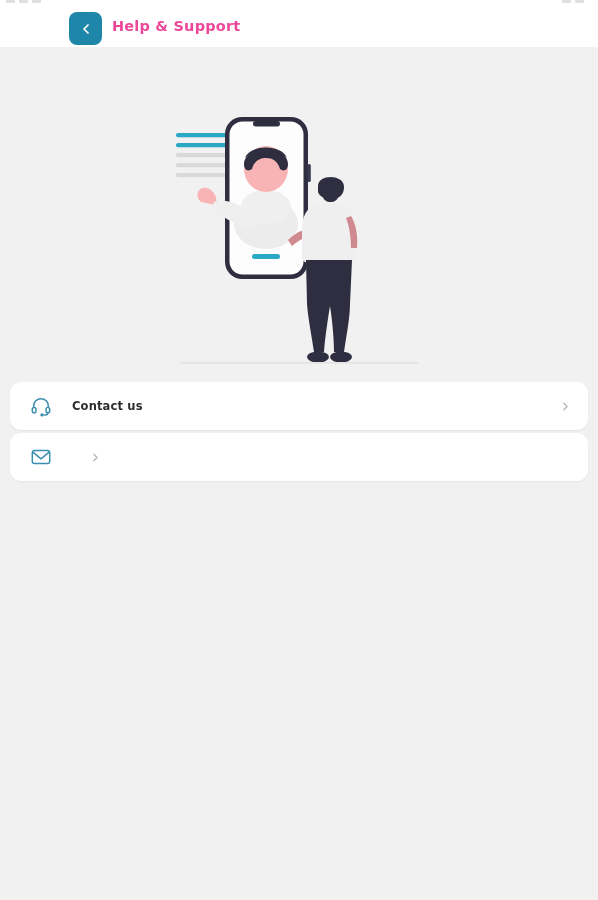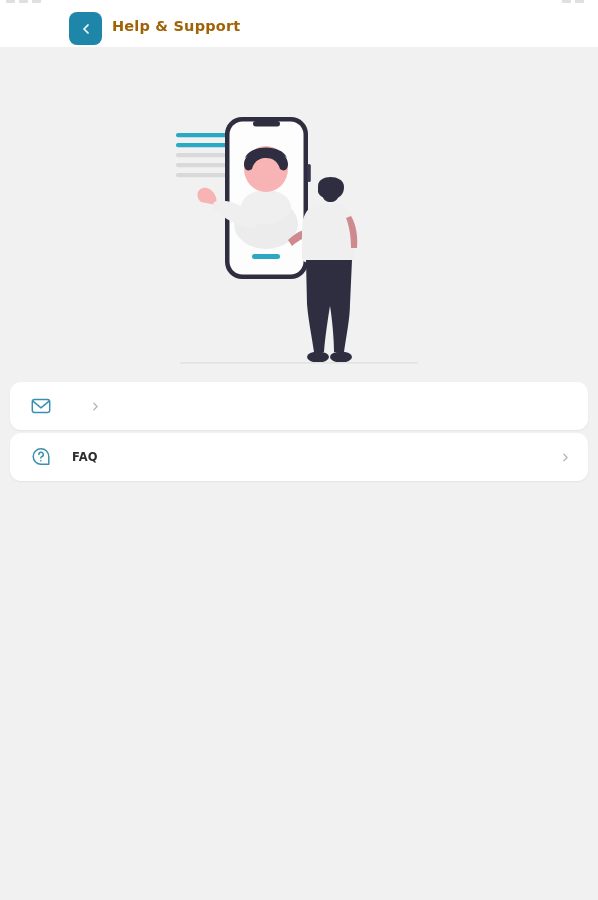--- a/index.html
+++ b/index.html
@@ -47,21 +47,21 @@
     background: #1e87a9;
     display: flex; align-items: center; justify-content: center;
     cursor: pointer;
     border: none;
   }
   .back-btn svg { display: block; }
   .page-title {
     position: absolute; left: 112px; top: 18px;
     font-size: 14.5px;
     font-weight: bold;
-    color: #a16207;
+    color: #ec4899;
     letter-spacing: .2px;
   }
 
   
   .content {
     position: absolute; top: 47px; left: 0;
     width: 598px; height: 853px;
     background: #f1f1f1;
   }
   .illustration {
@@ -186,47 +186,48 @@
 
         <ellipse cx="150" cy="245" rx="11" ry="5.5" fill="#2f2e41"></ellipse>
         <ellipse cx="173" cy="245" rx="11" ry="5.5" fill="#2f2e41"></ellipse>
 
         <rect x="12" y="250" width="238" height="1.6" fill="#e2e2e2"></rect>
       </svg>
     </div>
 
     <div class="list">
 
+      <div class="card">
+        <div class="card-icon">
+          <svg width="22" height="22" viewBox="0 0 24 24" fill="none" stroke="#3a8fb0" stroke-width="1.6" stroke-linecap="round" stroke-linejoin="round">
+            <path d="M4 14v-2a8 8 0 0 1 16 0v2"></path>
+            <rect x="2.5" y="13.5" width="4" height="6" rx="2"></rect>
+            <rect x="17.5" y="13.5" width="4" height="6" rx="2"></rect>
+            <path d="M19.5 19.5a2.5 2.5 0 0 1-2.5 2.2h-2"></path>
+            <circle cx="13" cy="21.7" r="1"></circle>
+          </svg>
+        </div>
+        <div class="card-label">Contact us</div>
+        <div class="card-chevron">
+          <svg width="13" height="13" viewBox="0 0 24 24" fill="none" stroke="#b5b5b5" stroke-width="2.3" stroke-linecap="round" stroke-linejoin="round">
+            <polyline points="9 18 15 12 9 6"></polyline>
+          </svg>
+        </div>
+      </div>
 
       <div class="card">
         <div class="card-icon">
           <svg width="22" height="22" viewBox="0 0 24 24" fill="none" stroke="#3a8fb0" stroke-width="1.6" stroke-linecap="round" stroke-linejoin="round">
             <rect x="2.5" y="5" width="19" height="14" rx="2.5"></rect>
             <polyline points="3.5 7 12 14 20.5 7"></polyline>
           </svg>
         </div>
         <div class="card-chevron">
           <svg width="13" height="13" viewBox="0 0 24 24" fill="none" stroke="#b5b5b5" stroke-width="2.3" stroke-linecap="round" stroke-linejoin="round">
             <polyline points="9 18 15 12 9 6"></polyline>
           </svg>
         </div>
       </div>
 
-      <div class="card">
-        <div class="card-icon">
-          <svg width="22" height="22" viewBox="0 0 24 24" fill="none" stroke="#3a8fb0" stroke-width="1.6" stroke-linecap="round" stroke-linejoin="round">
-            <path d="M21 13.5a8.5 8.5 0 1 1-3.2-6.6 L21 4 Z" opacity="0"></path>
-            <path d="M20.5 11.5a8.5 8.5 0 1 0-8.5 8.5h8.5 Z"></path>
-            <path d="M9.7 9.3a2.4 2.4 0 1 1 3.1 2.3c-.7.3-1 .9-1 1.6"></path>
-            <circle cx="11.8" cy="16.1" r="0.9" fill="#3a8fb0" stroke="none"></circle>
-          </svg>
-        </div>
-        <div class="card-label">FAQ</div>
-        <div class="card-chevron">
-          <svg width="13" height="13" viewBox="0 0 24 24" fill="none" stroke="#b5b5b5" stroke-width="2.3" stroke-linecap="round" stroke-linejoin="round">
-            <polyline points="9 18 15 12 9 6"></polyline>
-          </svg>
-        </div>
-      </div>
 
     </div>
   </div>
 </div>
 
 </body></html>

